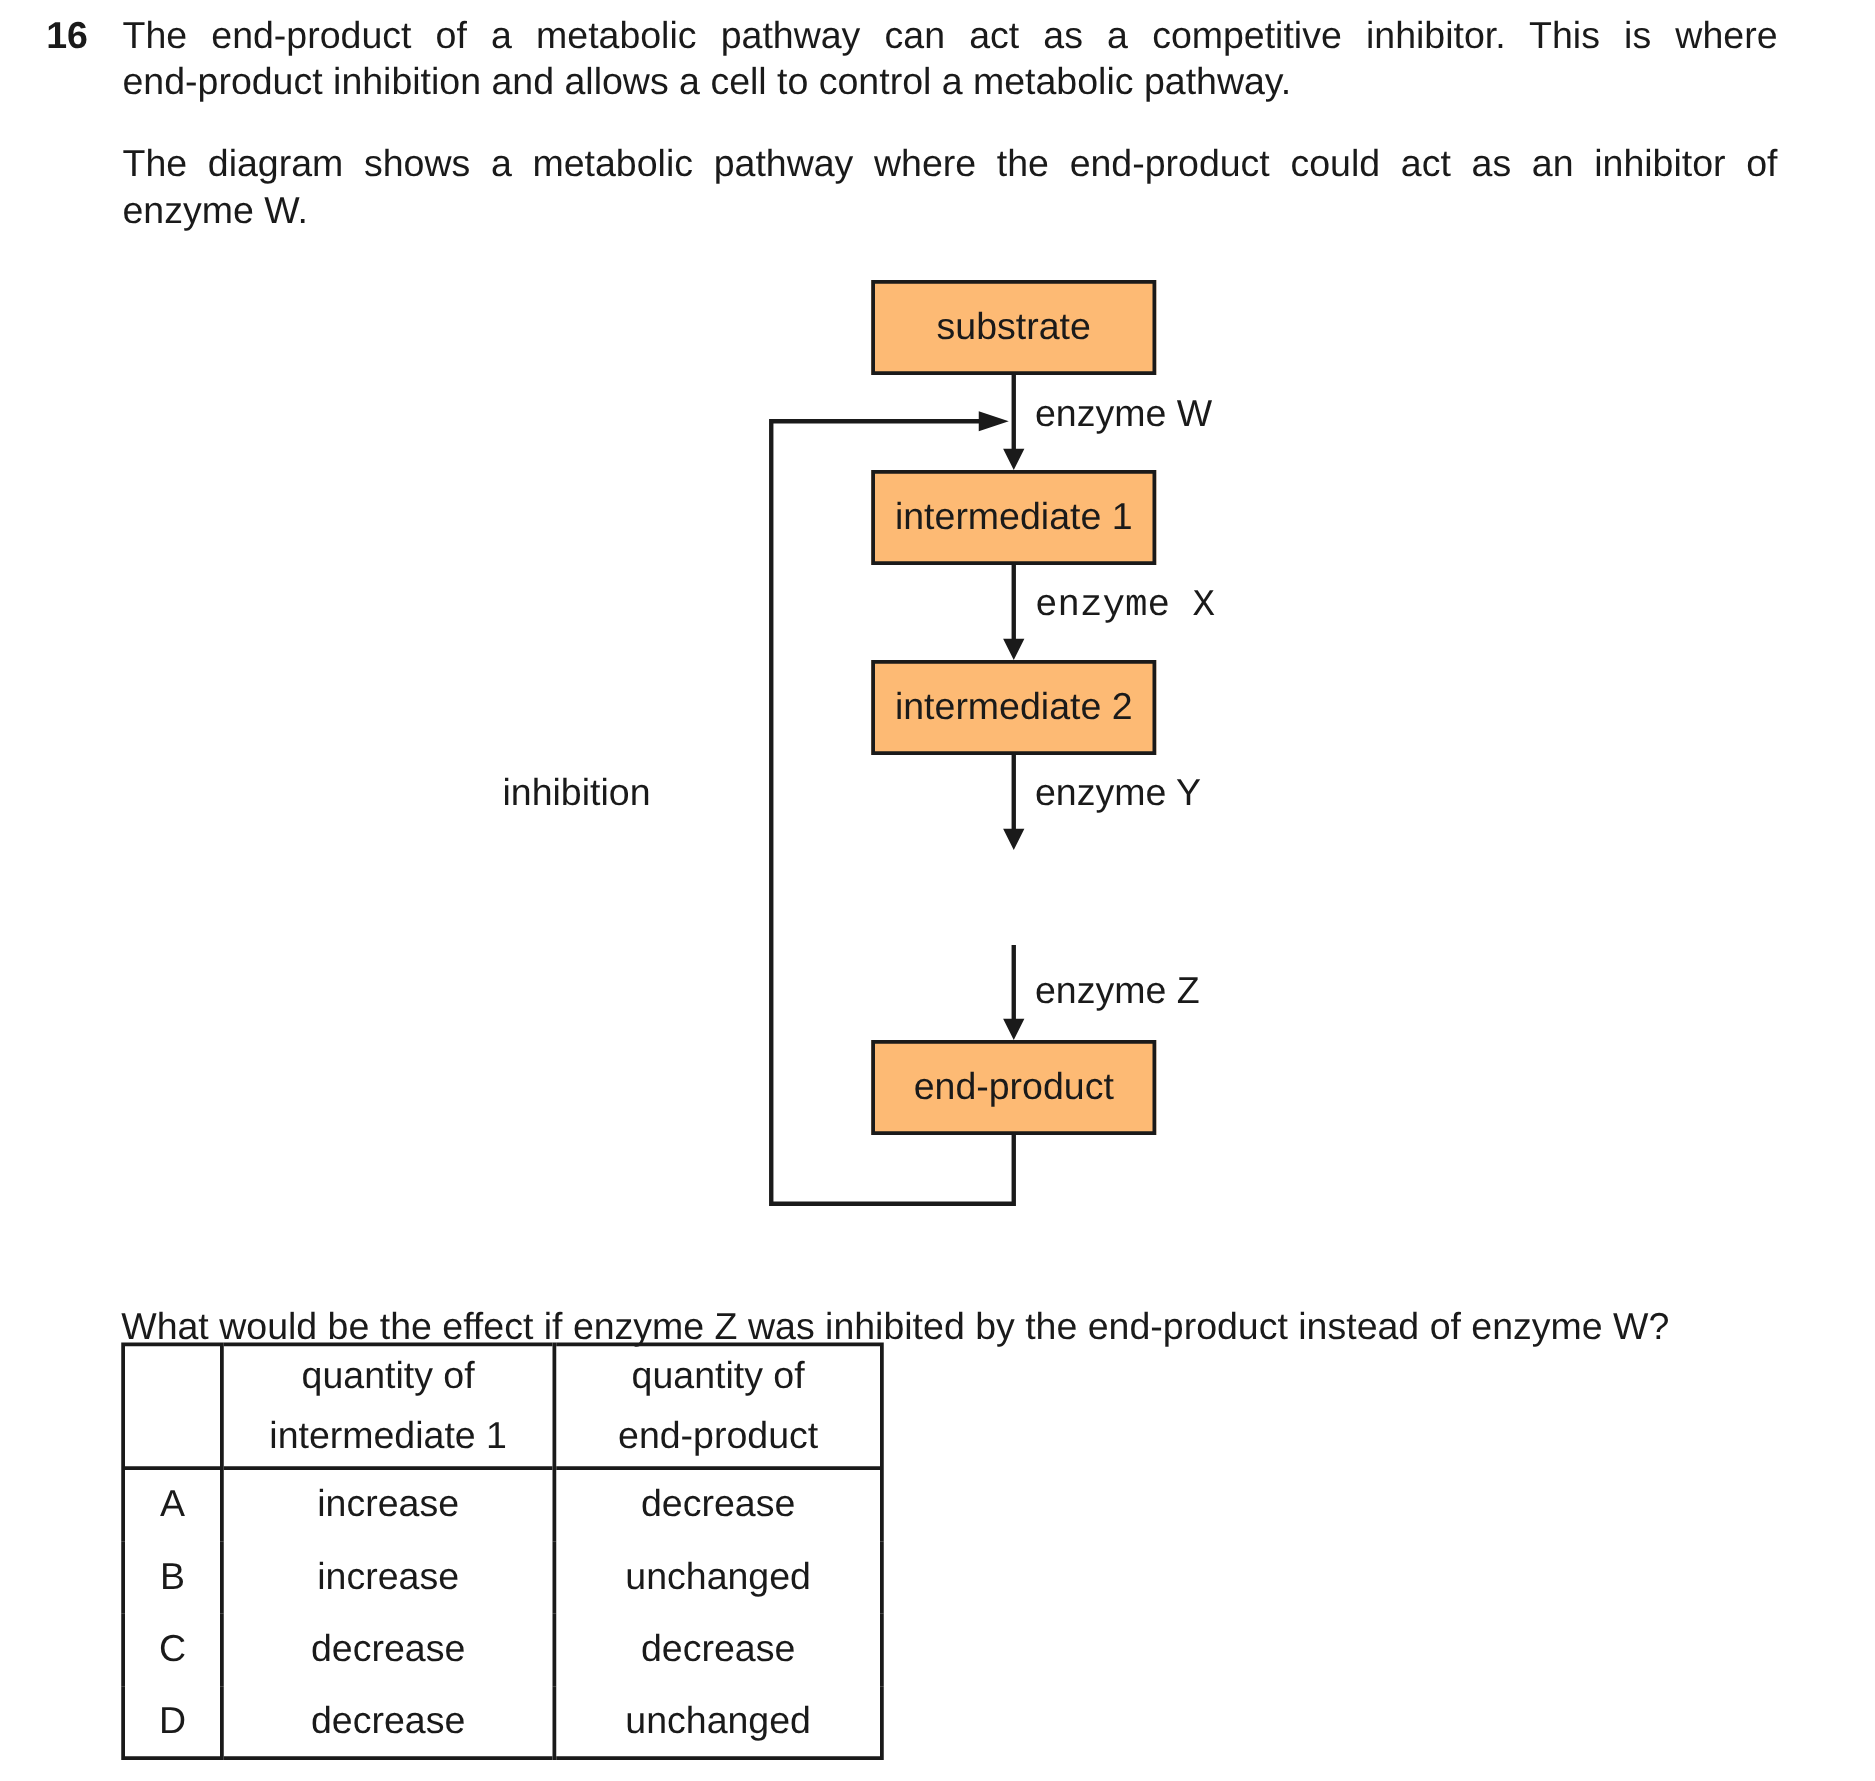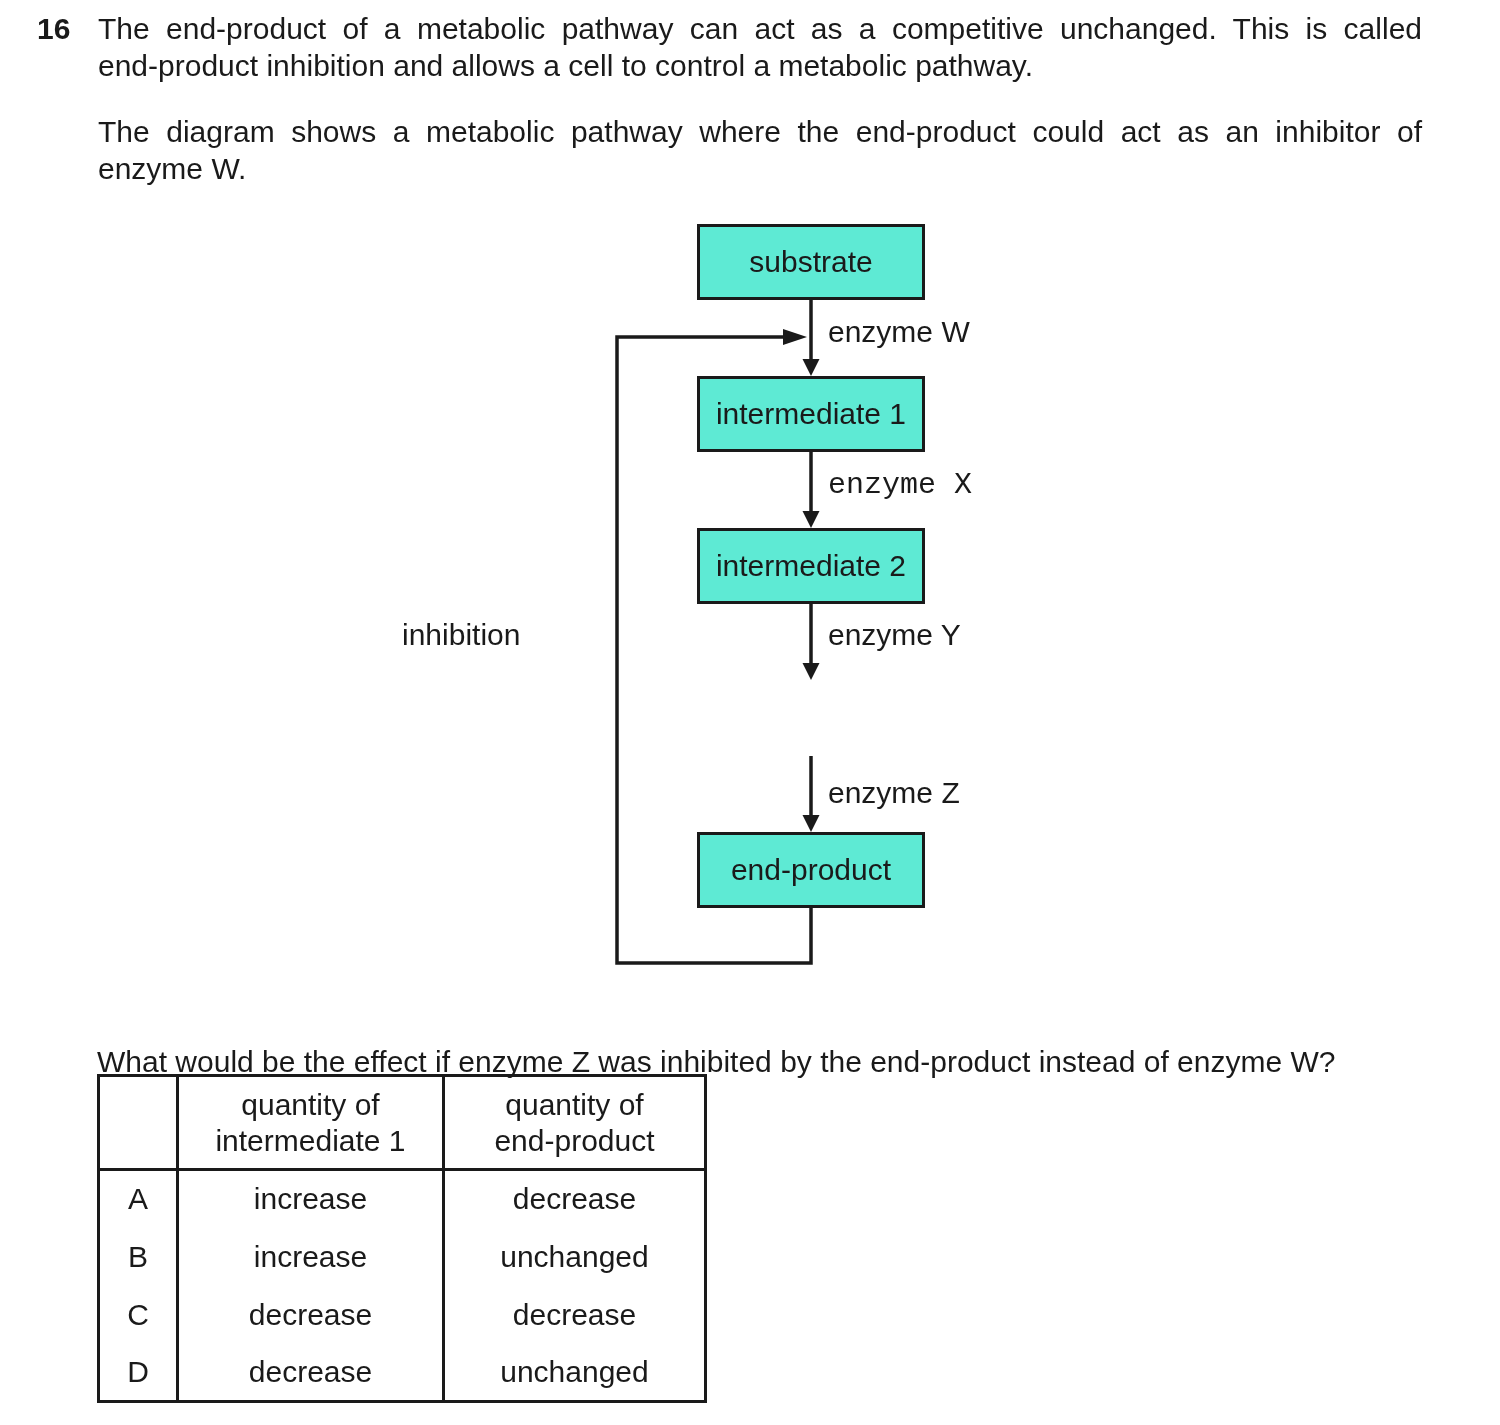--- a/index.html
+++ b/index.html
@@ -21,21 +21,21 @@
   }
   #para1 { top: 10px; }
   #para2 { top: 113px; }
   .jline { text-align: justify; text-align-last: justify; }
   .lastline { text-align: left; }
 
   
   .diagram { position: absolute; left: 0; top: 210px; width: 1500px; height: 790px; }
   .dbox {
     position: absolute; left: 697px; width: 228px; height: 76px;
-    border: 3px solid #1a1a1a; background: #5eead4;
+    border: 3px solid #1a1a1a; background: #fdba74;
     display: flex; align-items: center; justify-content: center;
     font-size: 30px;
   }
   #box-substrate    { top: 14px; }
   #box-int1         { top: 166px; }
   #box-int2         { top: 318px; }
   #box-int3         { top: 470px; }
   #box-endproduct   { top: 622px; }
   .dlabel {
     position: absolute; left: 828px;
@@ -72,33 +72,33 @@
     text-align: center; vertical-align: middle;
     font-weight: normal;
   }
   table.answers tr.hrow {
     border-top: 3px solid #1a1a1a;
     border-bottom: 3px solid #1a1a1a;
     height: 94px;
   }
   table.answers tbody tr { height: 58px; }
   table.answers tbody { border-bottom: 3px solid #1a1a1a; }
-  .hcell { white-space: pre-line; line-height: 36px; }
+  .hcell { white-space: pre-line; line-height: 48px; }
   .letter { font-weight: 700; }
   .col-letter { width: 79px; }
   .col-int { width: 266px; }
   .col-end { width: 262px; }
 </style>
 </head>
 <body>
 
 <div class="qnum">16</div>
 
 <div class="para" id="para1">
-  <div class="jline">The end-product of a metabolic pathway can act as a competitive unchanged. This is called</div>
+  <div class="jline">The end-product of a metabolic pathway can act as a competitive inhibitor. This is where</div>
   <div class="lastline">end-product inhibition and allows a cell to control a metabolic pathway.</div>
 </div>
 
 <div class="para" id="para2">
   <div class="jline">The diagram shows a metabolic pathway where the end-product could act as an inhibitor of</div>
   <div class="lastline">enzyme W.</div>
 </div>
 
 <div class="diagram">
 

